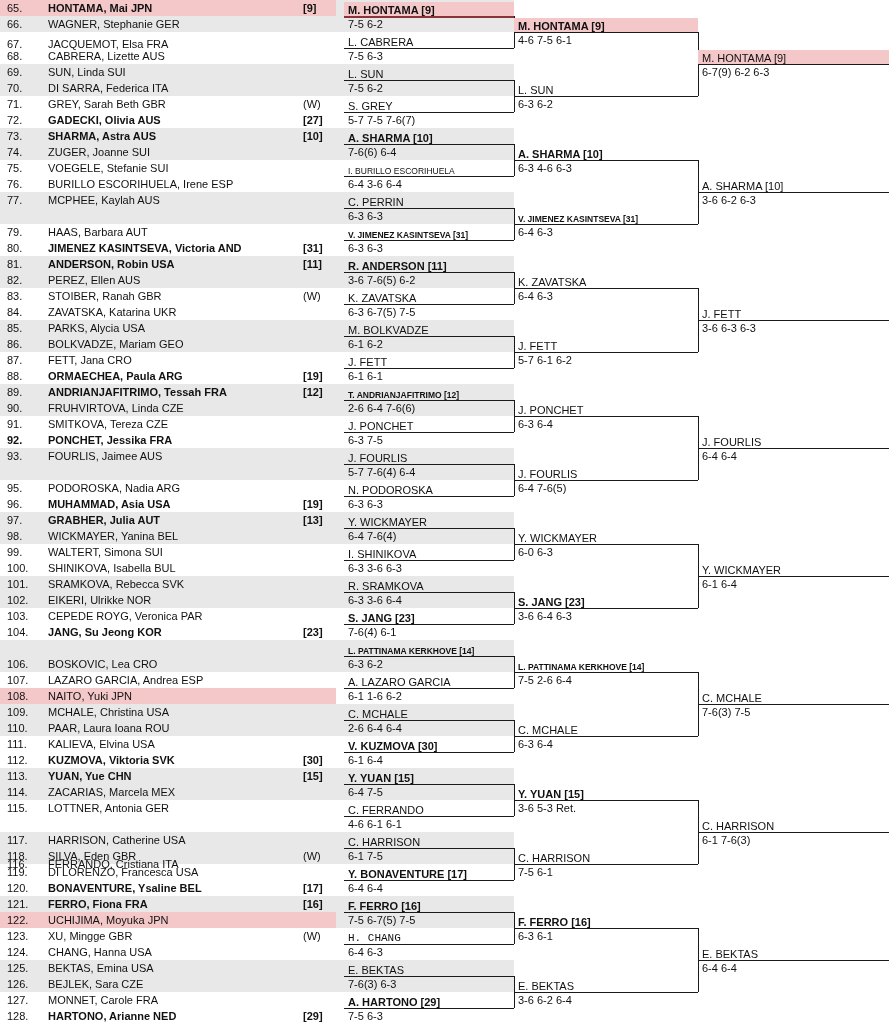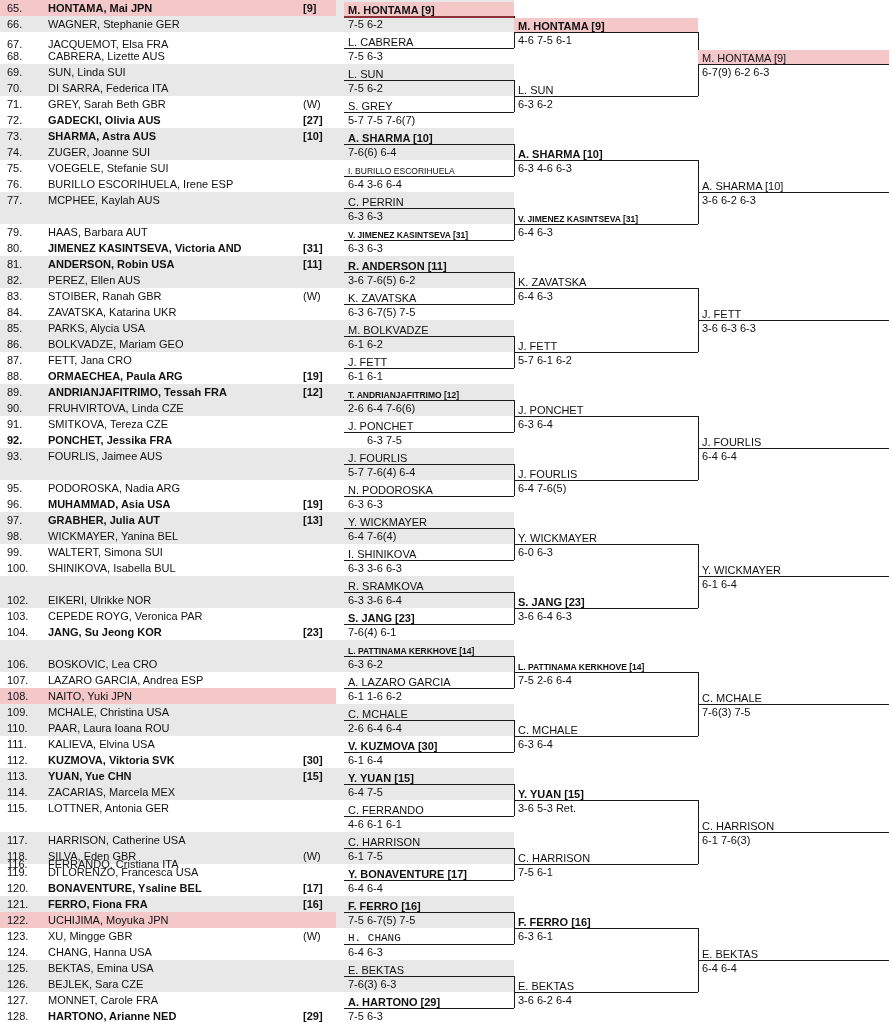--- a/index.html
+++ b/index.html
@@ -183,20 +183,24 @@
       <span class="pname">WICKMAYER, Yanina BEL</span>
     </div>
     <div class="prow" style="top: 544px;">
       <span class="num">99.</span>
       <span class="pname">WALTERT, Simona SUI</span>
     </div>
     <div class="prow" style="top: 560px;">
       <span class="num">100.</span>
       <span class="pname">SHINIKOVA, Isabella BUL</span>
     </div>
+    <div class="prow" style="top: 576px;">
+      <span class="num">101.</span>
+      <span class="pname">SRAMKOVA, Rebecca SVK</span>
+    </div>
     <div class="prow" style="top: 592px;">
       <span class="num">102.</span>
       <span class="pname">EIKERI, Ulrikke NOR</span>
     </div>
     <div class="prow" style="top: 608px;">
       <span class="num">103.</span>
       <span class="pname">CEPEDE ROYG, Veronica PAR</span>
     </div>
     <div class="prow" style="top: 624px;">
       <span class="num">104.</span>
@@ -350,21 +354,21 @@
       <span class="nm">J. FETT</span>
     </div>
     <div class="score" style="left: 348px; top: 369px;">6-1 6-1</div>
     <div class="entry" style="left: 344px; width: 170px; top: 386px;">
       <span class="nm b sm">T. ANDRIANJAFITRIMO [12]</span>
     </div>
     <div class="score" style="left: 348px; top: 401px;">2-6 6-4 7-6(6)</div>
     <div class="entry" style="left: 344px; width: 170px; top: 418px;">
       <span class="nm">J. PONCHET</span>
     </div>
-    <div class="score" style="left: 367px; top: 433px;">6-3 7-5</div>
+    <div class="score" style="left: 348px; top: 433px;">6-3 7-5</div>
     <div class="entry" style="left: 344px; width: 170px; top: 450px;">
       <span class="nm">J. FOURLIS</span>
     </div>
     <div class="score" style="left: 348px; top: 465px;">5-7 7-6(4) 6-4</div>
     <div class="entry" style="left: 344px; width: 170px; top: 482px;">
       <span class="nm">N. PODOROSKA</span>
     </div>
     <div class="score" style="left: 348px; top: 497px;">6-3 6-3</div>
     <div class="entry" style="left: 344px; width: 170px; top: 514px;">
       <span class="nm">Y. WICKMAYER</span>

